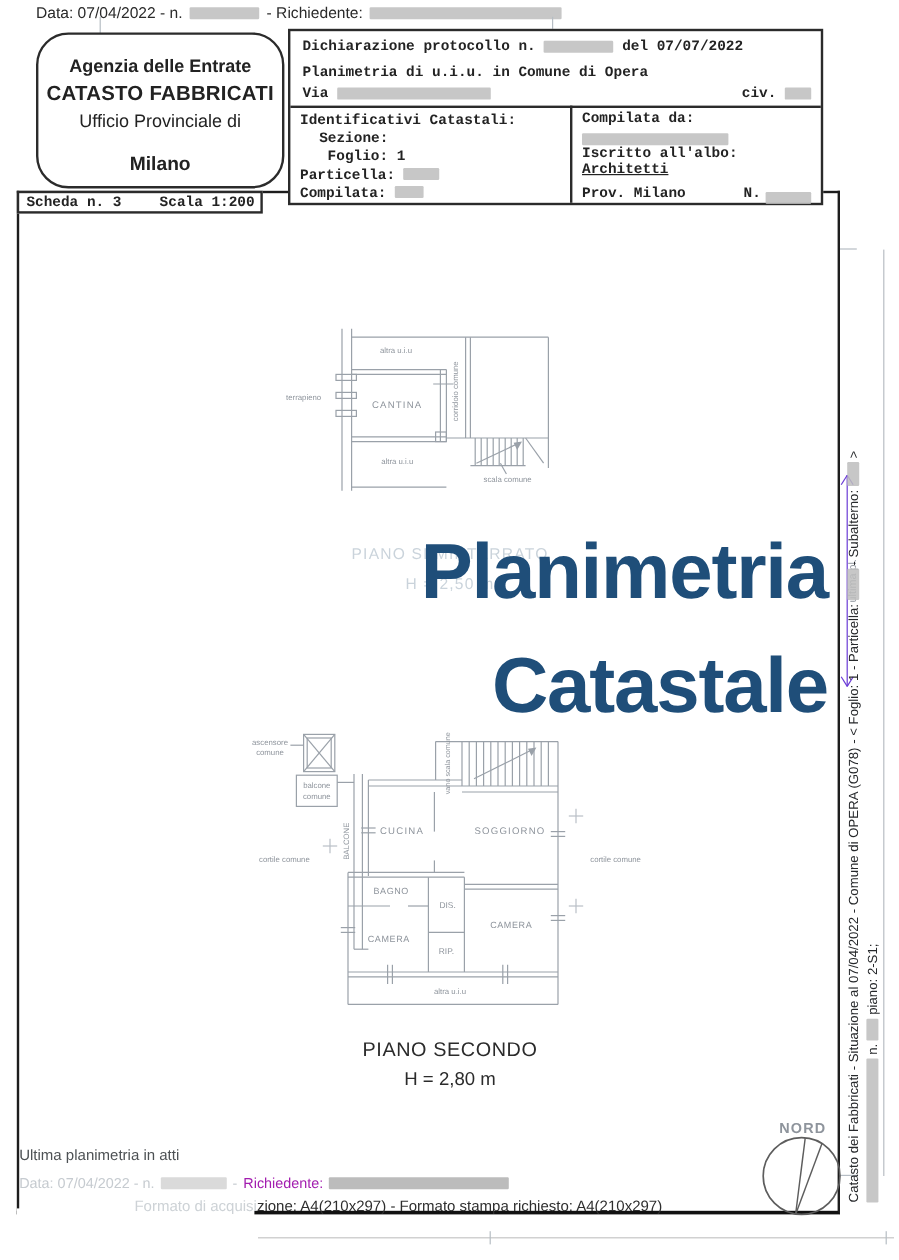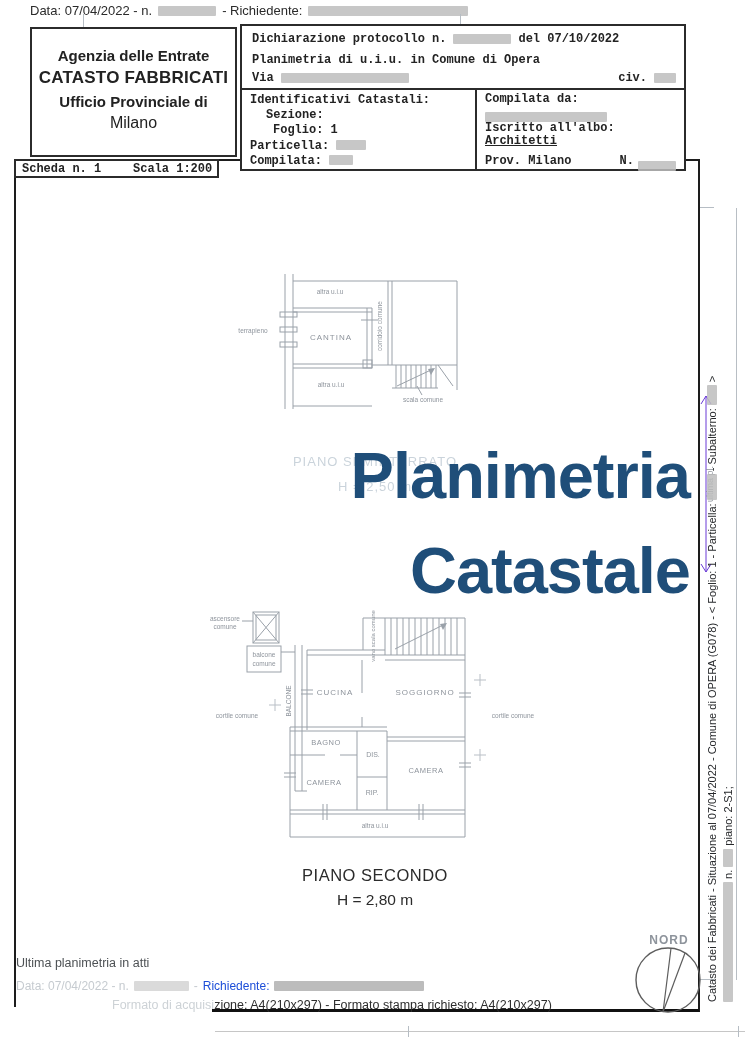--- a/index.html
+++ b/index.html
@@ -6,25 +6,25 @@
   #page{position:relative;width:749px;height:1050px;background:#fff;overflow:hidden;
         font-family:"Liberation Sans",sans-serif;color:#222;}
   .abs{position:absolute;}
   .mono{font-family:"Liberation Mono",monospace;font-weight:bold;font-size:12px;color:#232323;white-space:nowrap;}
   .redact{display:inline-block;background:#bdbdbd;height:10px;border-radius:1px;vertical-align:-1px;opacity:.85;}
   .redact.lite{background:#d4d4d4;}
   .box{position:absolute;background:#fff;border:2px solid #2b2b2b;box-sizing:border-box;}
   
   #topbar{left:30px;top:3px;font-size:13px;color:#2a2a2a;display:flex;align-items:center;gap:6px;}
   
-  #agency{left:30px;top:27px;width:207px;height:130px;border-width:2px;text-align:center;}
+  #agency{left:30px;top:27px;width:207px;height:130px;border-width:2px;text-align:center;border-radius:27px;}
   #agency .l1{margin-top:18px;font-size:15px;font-weight:bold;}
   #agency .l2{margin-top:4px;font-size:17px;font-weight:bold;letter-spacing:.2px;}
-  #agency .l3{margin-top:5px;font-size:15px;font-weight:bold;}
-  #agency .l4{margin-top:4px;font-size:16px;font-weight:normal;}
+  #agency .l3{margin-top:5px;font-size:15px;font-weight:normal;}
+  #agency .l4{margin-top:19px;font-size:16px;font-weight:bold;}
   
   #decl{left:240px;top:24px;width:446px;height:147px;}
   #decl .row{position:absolute;display:flex;align-items:center;gap:7px;}
   #decl-divider{position:absolute;left:0;right:0;top:62px;border-top:2px solid #2b2b2b;}
   #ident-cell{position:absolute;left:0;top:62px;width:233px;bottom:0;border-right:2px solid #2b2b2b;}
   #comp-cell{position:absolute;left:233px;top:62px;right:0;bottom:0;}
   
   #scheda{left:14px;top:159px;width:205px;height:19px;border-width:2px;}
   
   #frame{left:14px;top:159px;width:686px;height:853px;border:2px solid #1d1d1d;border-bottom:3px solid #111;box-sizing:border-box;background:transparent;}
@@ -39,21 +39,21 @@
   #caption{left:200px;top:866px;width:350px;text-align:center;color:#2b2b2b;}
   #caption .c1{font-size:16.5px;letter-spacing:.5px;}
   #caption .c2{font-size:15.5px;margin-top:6px;}
   
   #sidebar{left:704px;top:1002px;width:830px;transform-origin:0 0;transform:rotate(-90deg);
            font-size:11px;color:#26282b;}
   #sidebar .line{line-height:16px;white-space:nowrap;}
   
   #ultima-note{left:16px;top:956px;font-size:12.5px;color:#4d5154;}
   #faint1{left:16px;top:979px;font-size:12px;color:#c6cbd0;display:flex;align-items:center;gap:5px;}
-  #faint1 .dark{color:#1d4ed8;}
+  #faint1 .dark{color:#a21caf;}
   #faint2{left:112px;top:998px;font-size:12.5px;color:#cdd2d6;white-space:nowrap;}
   #faint2 .dark{color:#2e2e2e;}
   #logo{left:6px;top:1009px;height:41px;display:flex;align-items:center;background:#fff;padding-right:6px;z-index:5;}
   #logo .txt{font-size:27px;font-weight:bold;color:#3b4046;letter-spacing:-.5px;display:flex;align-items:center;}
   #logo .casa{color:#fff;background:#f39200;border-radius:3px;padding:0 3px;margin:0 1px;}
   .thinline{position:absolute;background:#c6c6c6;}
   .reg{position:absolute;background:#b6bdc4;}
 </style>
 </head>
 <body>
@@ -82,21 +82,21 @@
     <div class="l1">Agenzia delle Entrate</div>
     <div class="l2">CATASTO FABBRICATI</div>
     <div class="l3">Ufficio Provinciale di</div>
     <div class="l4">Milano</div>
   </div>
 
   <div class="box" id="decl">
     <div class="row mono" style="left:10px;top:6px;">
       <span>Dichiarazione protocollo n.</span>
       <span class="redact" style="width:58px"></span>
-      <span>del 07/10/2022</span>
+      <span>del 07/07/2022</span>
     </div>
     <div class="row mono" style="left:10px;top:27px;">
       <span>Planimetria di u.i.u. in Comune di Opera</span>
     </div>
     <div class="row mono" style="left:10px;top:45px;width:424px;">
       <span>Via</span>
       <span class="redact" style="width:128px"></span>
       <span style="flex:1"></span>
       <span>civ.</span>
       <span class="redact" style="width:22px"></span>
@@ -122,21 +122,21 @@
       <div class="abs" style="left:10px;top:19px;"><span class="redact" style="width:122px"></span></div>
       <div class="mono abs" style="left:10px;top:33px;">Iscritto all'albo:</div>
       <div class="mono abs" style="left:10px;top:46px;text-decoration:underline;">Architetti</div>
       <div class="mono abs" style="left:10px;top:66px;">Prov. Milano</div>
       <div class="mono abs" style="right:50px;top:66px;">N.</div>
       <div class="abs" style="right:8px;top:68px;"><span class="redact" style="width:38px"></span></div>
     </div>
   </div>
 
   <div class="box" id="scheda">
-    <div class="mono abs" style="left:6px;top:1px;">Scheda n. 1</div>
+    <div class="mono abs" style="left:6px;top:1px;">Scheda n. 3</div>
     <div class="mono abs" style="left:117px;top:1px;">Scala 1:200</div>
   </div>
 
   <svg class="abs" style="left:225px;top:268px;" width="250" height="145" viewBox="0 0 250 145">
     <g stroke="#9aa1a9" stroke-width="1" fill="none">
       <line x1="60" y1="6" x2="60" y2="141"></line>
         <line x1="68" y1="6" x2="68" y2="141"></line>
       <rect x="55" y="44" width="17" height="5"></rect>
         <rect x="55" y="59" width="17" height="5"></rect>
         <rect x="55" y="74" width="17" height="5"></rect>

